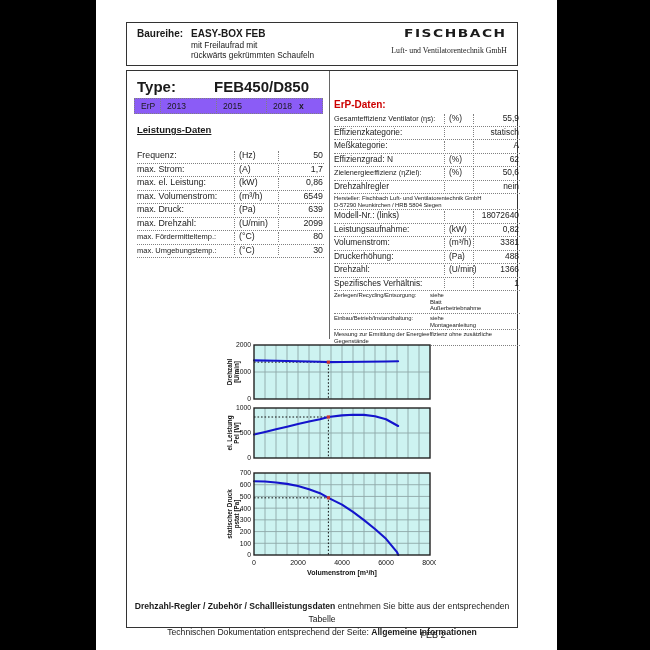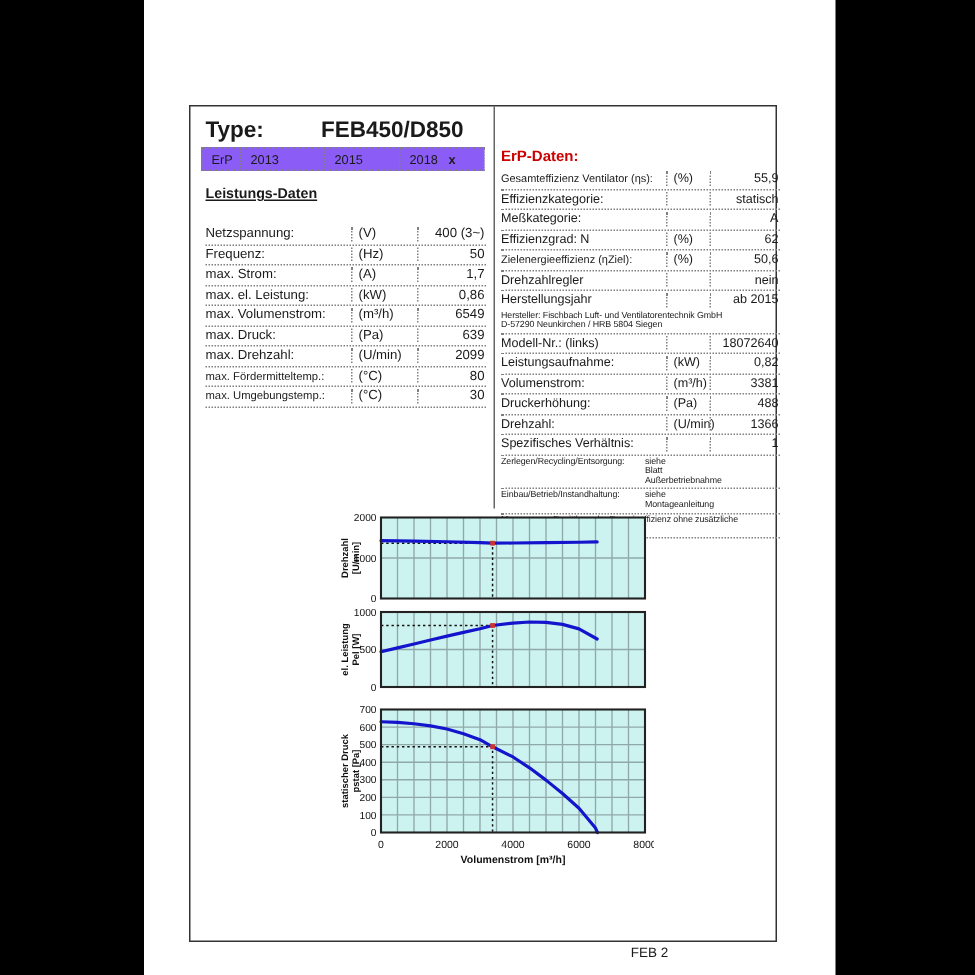--- a/index.html
+++ b/index.html
@@ -57,41 +57,44 @@
 
   .footer-note{position:absolute;left:0;width:100%;top:529px;text-align:center;font-size:8.6px;line-height:13px;}
   .page-num{position:absolute;left:250px;top:630px;width:174px;text-align:center;font-size:9px;}
 </style>
 </head>
 <body>
 
 <div class="stage">
   <div class="paper">
 
+    <div class="header-box">
+      <span class="baureihe-label">Baureihe:</span>
+      <div class="series-name">EASY-BOX FEB</div>
+      <div class="series-sub1">mit Freilaufrad mit</div>
+      <div class="series-sub2">rückwärts gekrümmten Schaufeln</div>
+      <div class="brand">FISCHBACH</div>
+      <div class="brand-sub">Luft- und Ventilatorentechnik GmbH</div>
+    </div>
 
     <div class="main-box">
       <div class="type-label">Type:</div>
       <div class="type-value">FEB450/D850</div>
 
       <div class="erp-years">
         <span class="ycell yc1">ErP</span>
         <span class="ycell yc2">2013</span>
         <span class="ycell yc3">2015</span>
         <span class="ycell yc4"><span>2018</span><span class="ymark">x</span></span>
       </div>
 
       <div class="l-title">Leistungs-Daten</div>
 
       <div class="ltable">
 
-      <div class="trow">
-            <span class="tl">Netzspannung:</span>
-            <span class="tu">(V)</span>
-            <span class="tv">400 (3~)</span>
-          </div>
           <div class="trow">
             <span class="tl">Frequenz:</span>
             <span class="tu">(Hz)</span>
             <span class="tv">50</span>
           </div>
           <div class="trow gap-before">
             <span class="tl">max. Strom:</span>
             <span class="tu">(A)</span>
             <span class="tv">1,7</span>
           </div>
@@ -155,25 +158,20 @@
             </div>
             <div class="trow small-label">
               <span class="tl">Zielenergieeffizienz (ηZiel):</span>
               <span class="tu">(%)</span>
               <span class="tv">50,6</span>
             </div>
             <div class="trow">
               <span class="tl">Drehzahlregler</span>
               <span class="tu"></span>
               <span class="tv">nein</span>
-            </div>
-            <div class="trow noline">
-              <span class="tl">Herstellungsjahr</span>
-              <span class="tu"></span>
-              <span class="tv">ab 2015</span>
             </div>
             <div class="trow tiny fullwidth">
               <span class="tl">Hersteller:  Fischbach Luft- und Ventilatorentechnik GmbH
 D-57290 Neunkirchen / HRB 5804 Siegen</span>
 
             </div>
             <div class="trow">
               <span class="tl">Modell-Nr.: (links)</span>
               <span class="tu"></span>
               <span class="tv">18072640</span>
@@ -313,17 +311,21 @@
               <text x="10" y="45" text-anchor="middle" font-size="6.3" font-weight="bold" fill="#111" transform="rotate(-90 10 45)"><tspan x="10" dy="-2">statischer Druck</tspan><tspan x="10" dy="7.2">pstat [Pa]</tspan></text>
               <text x="30" y="96" text-anchor="middle" font-size="7" fill="#111">0</text>
               <text x="74" y="96" text-anchor="middle" font-size="7" fill="#111">2000</text>
               <text x="118" y="96" text-anchor="middle" font-size="7" fill="#111">4000</text>
               <text x="162" y="96" text-anchor="middle" font-size="7" fill="#111">6000</text>
               <text x="206" y="96" text-anchor="middle" font-size="7" fill="#111">8000</text>
               <text x="118" y="106" text-anchor="middle" font-size="7" font-weight="bold" fill="#111">Volumenstrom [m³/h]</text>
             </svg></div>
       </div>
 
+      <div class="footer-note">
+        <div class="fn1"><b>Drehzahl-Regler / Zubehör / Schallleistungsdaten</b><span> entnehmen Sie bitte aus der entsprechenden Tabelle</span></div>
+        <div class="fn2"><span>Technischen Dokumentation entsprechend der Seite: </span><b>Allgemeine Informationen</b></div>
+      </div>
     </div>
 
     <div class="page-num">FEB 2</div>
   </div>
 </div>
 
 </body></html>

